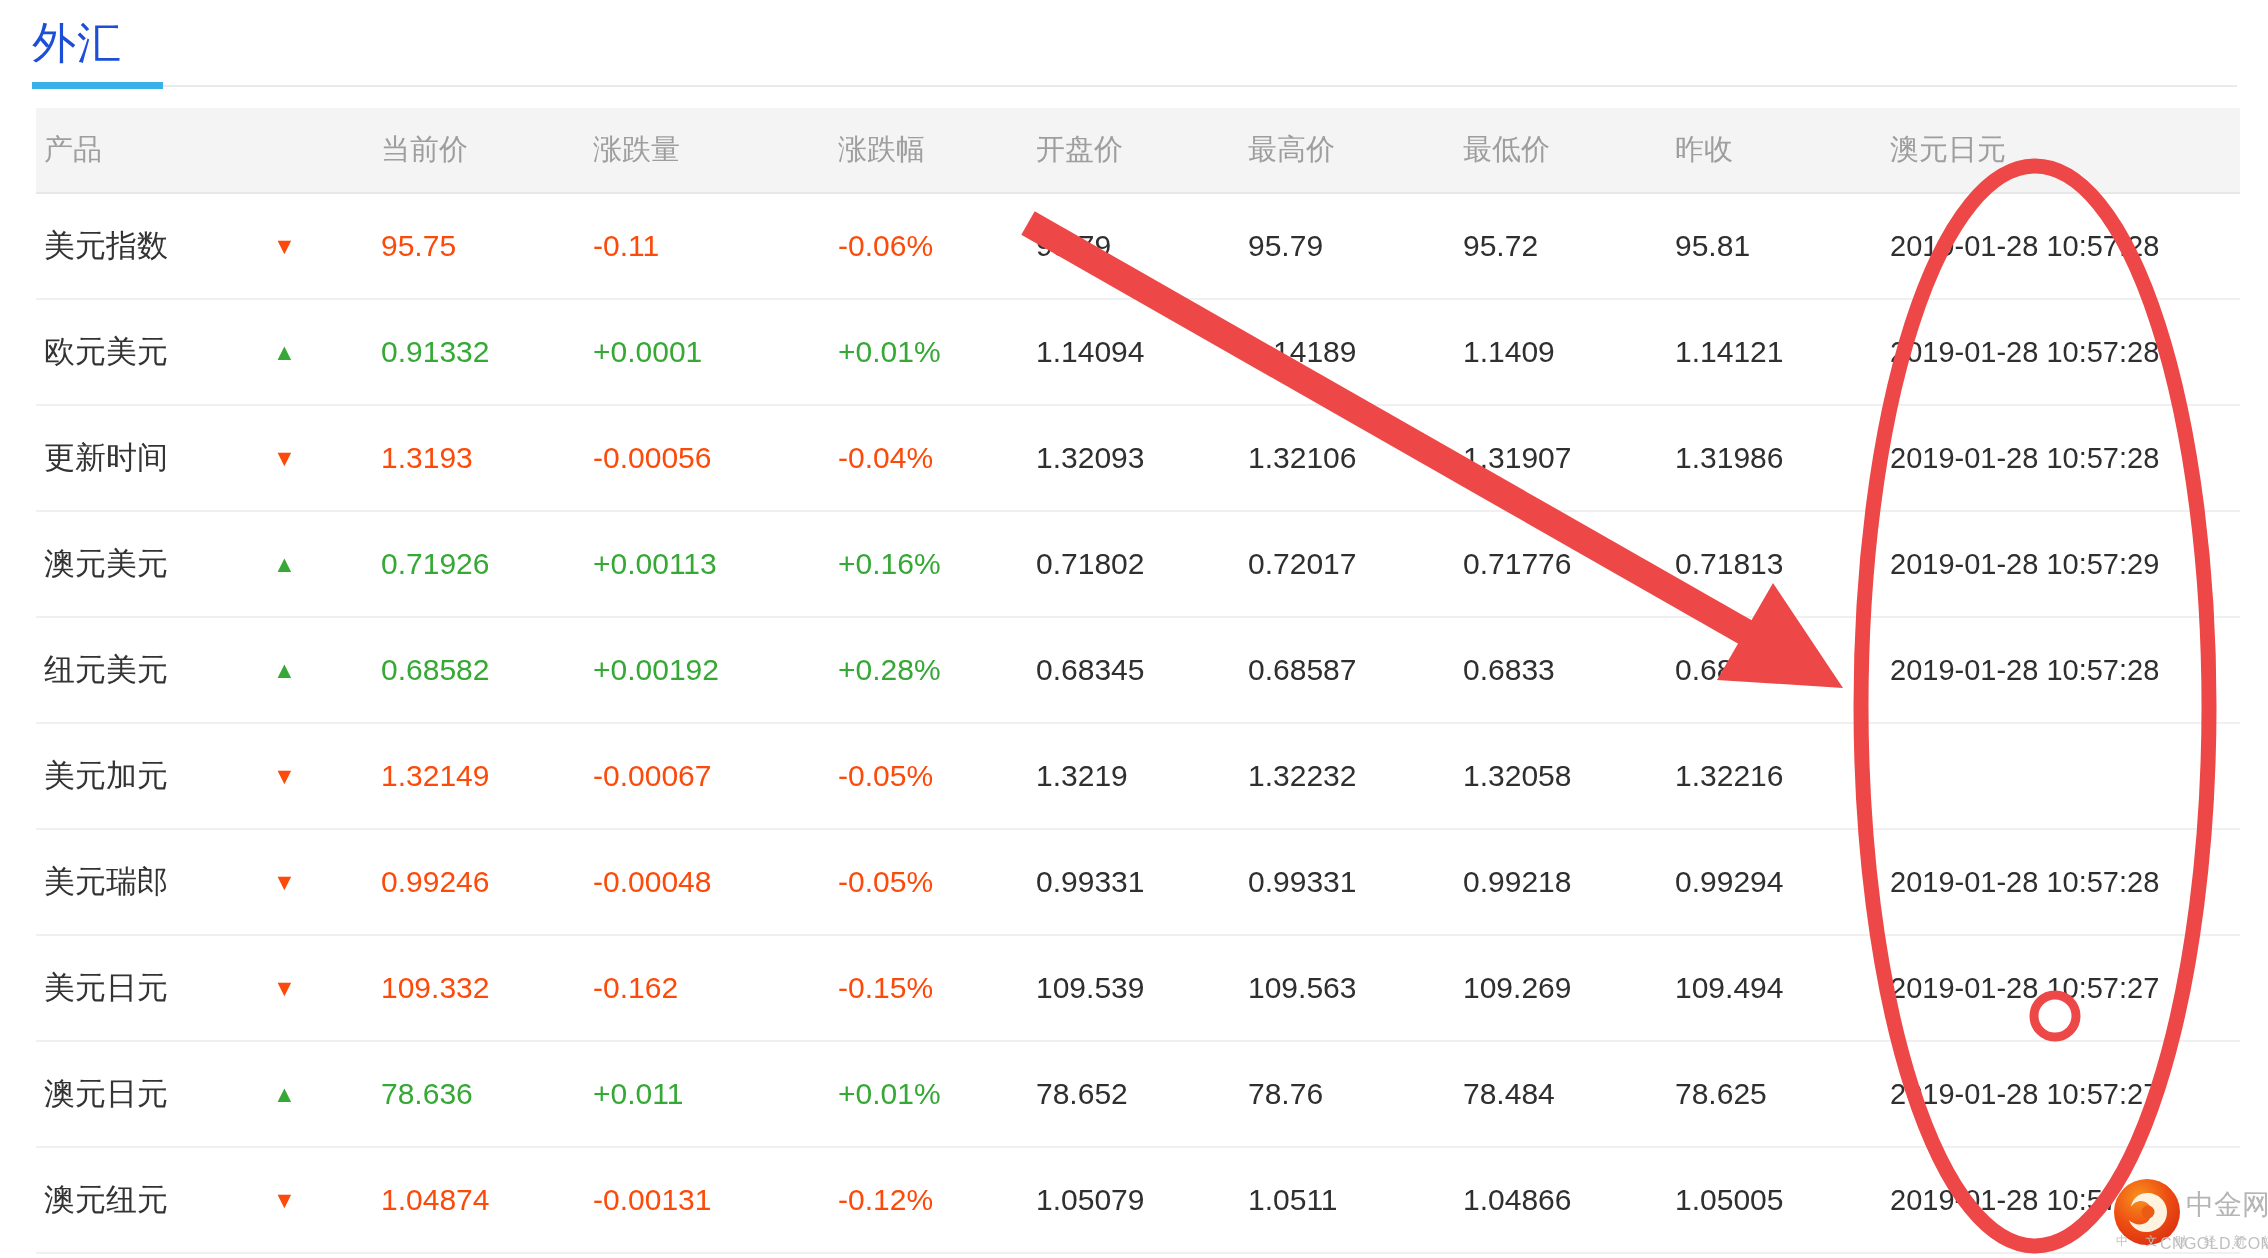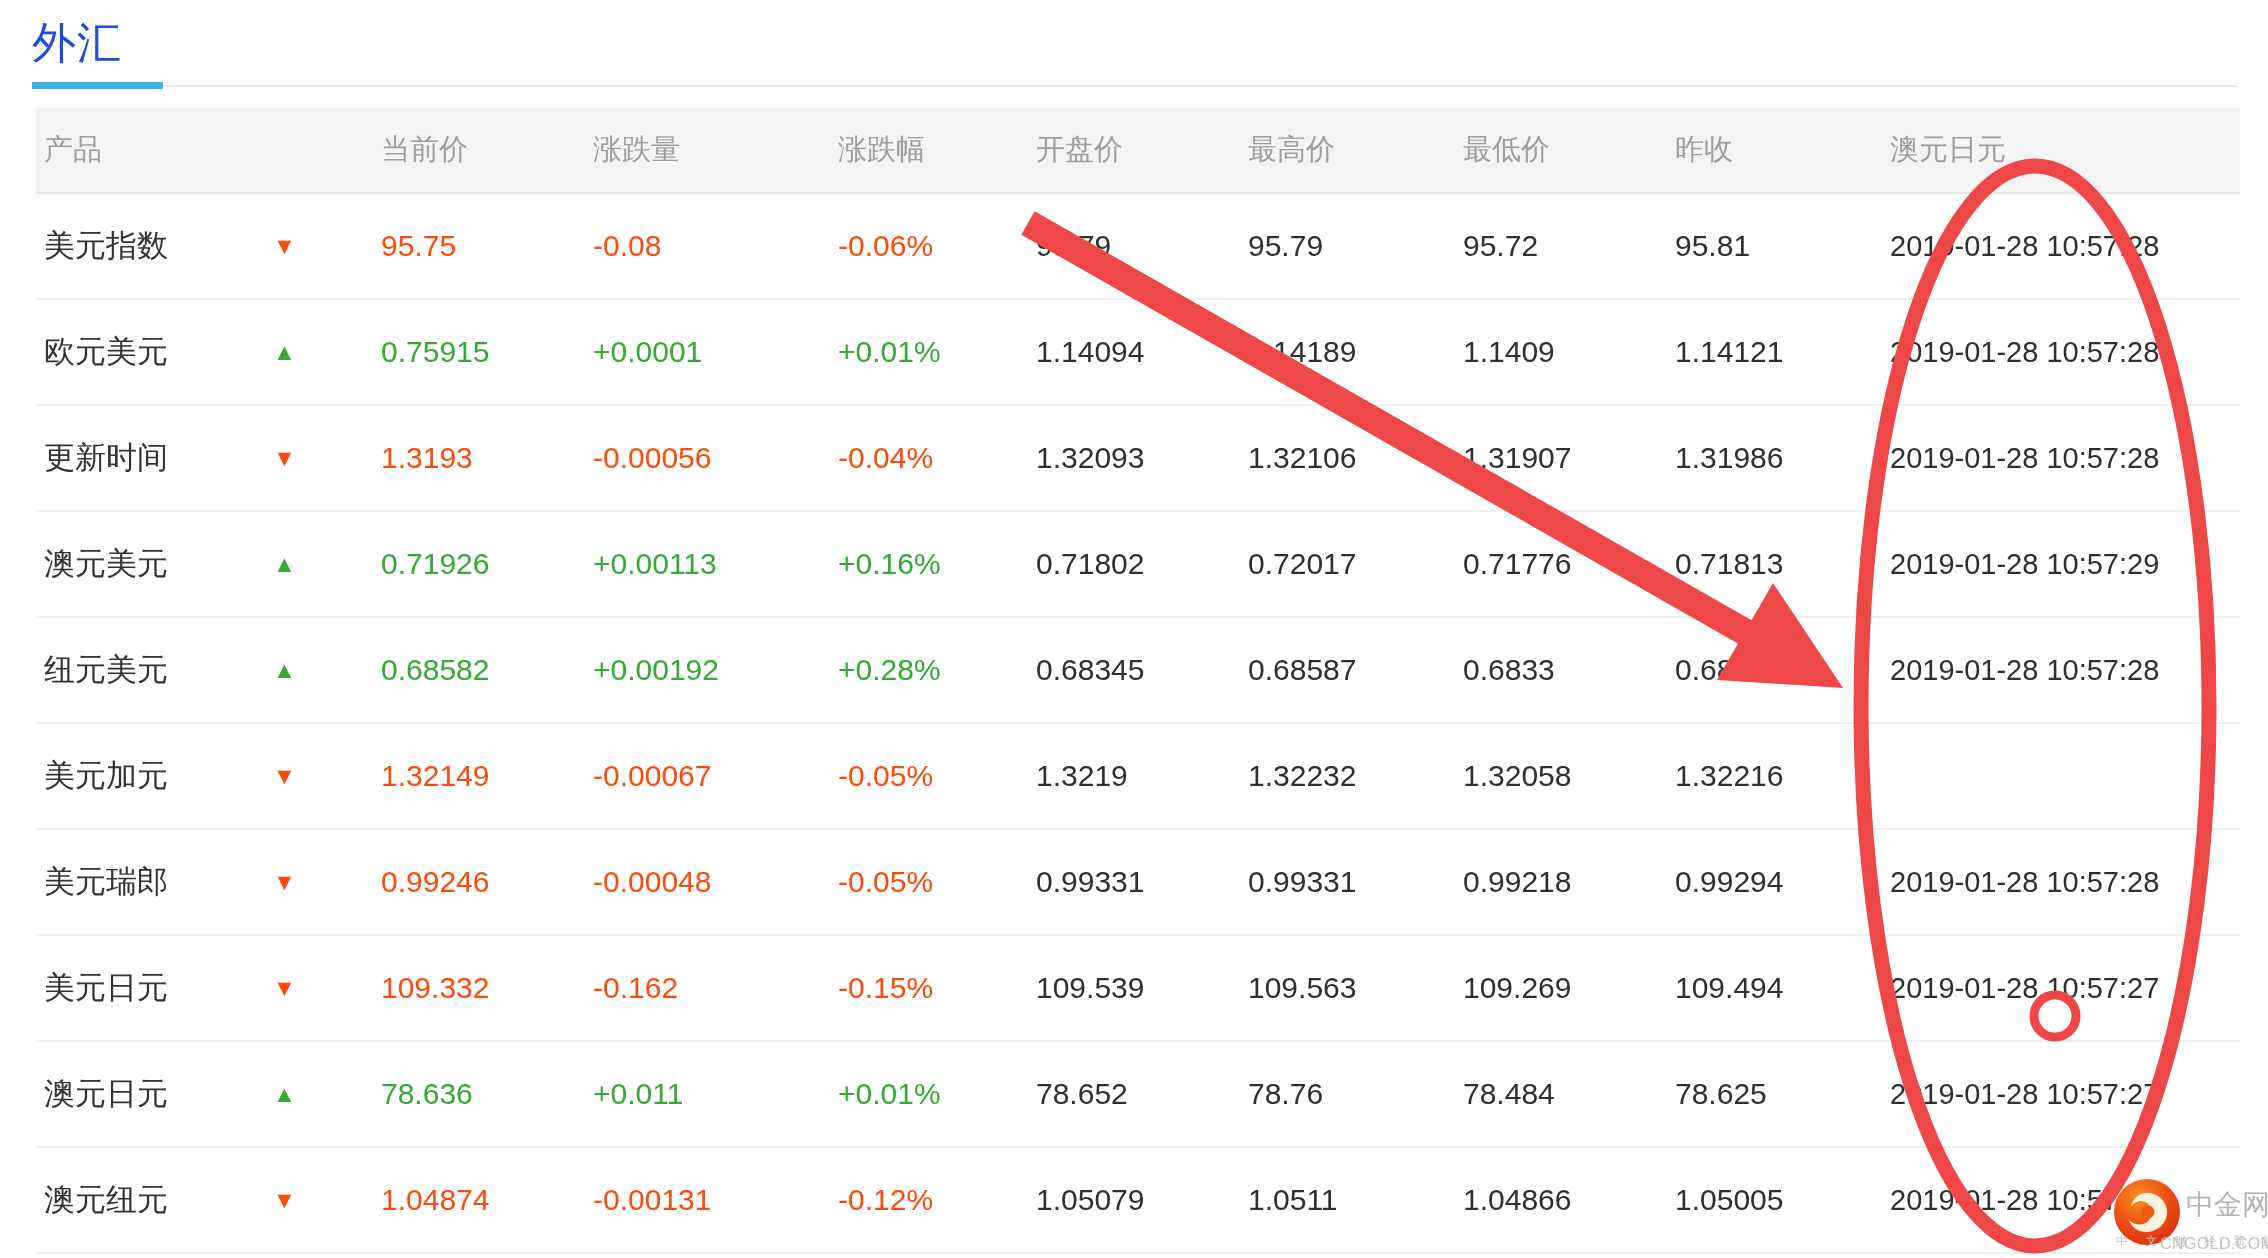--- a/index.html
+++ b/index.html
@@ -69,32 +69,32 @@
       <div class="cell">最高价</div>
       <div class="cell">最低价</div>
       <div class="cell">昨收</div>
       <div class="cell">澳元日元</div>
     </div>
   <div id="tbody">
       <div class="frow">
         <div class="cell c-product first">美元指数</div>
         <div class="cell tri down">▼</div>
         <div class="cell c-num down">95.75</div>
-        <div class="cell c-num down">-0.08</div>
+        <div class="cell c-num down">-0.11</div>
         <div class="cell c-num down">-0.06%</div>
         <div class="cell c-num">95.79</div>
         <div class="cell c-num">95.79</div>
         <div class="cell c-num">95.72</div>
         <div class="cell c-num">95.81</div>
         <div class="cell c-time">2019-01-28 10:57:28</div>
       </div>
       <div class="frow">
         <div class="cell c-product first">欧元美元</div>
         <div class="cell tri up">▲</div>
-        <div class="cell c-num up">0.75915</div>
+        <div class="cell c-num up">0.91332</div>
         <div class="cell c-num up">+0.0001</div>
         <div class="cell c-num up">+0.01%</div>
         <div class="cell c-num">1.14094</div>
         <div class="cell c-num">1.14189</div>
         <div class="cell c-num">1.1409</div>
         <div class="cell c-num">1.14121</div>
         <div class="cell c-time">2019-01-28 10:57:28</div>
       </div>
       <div class="frow">
         <div class="cell c-product first">更新时间</div>

